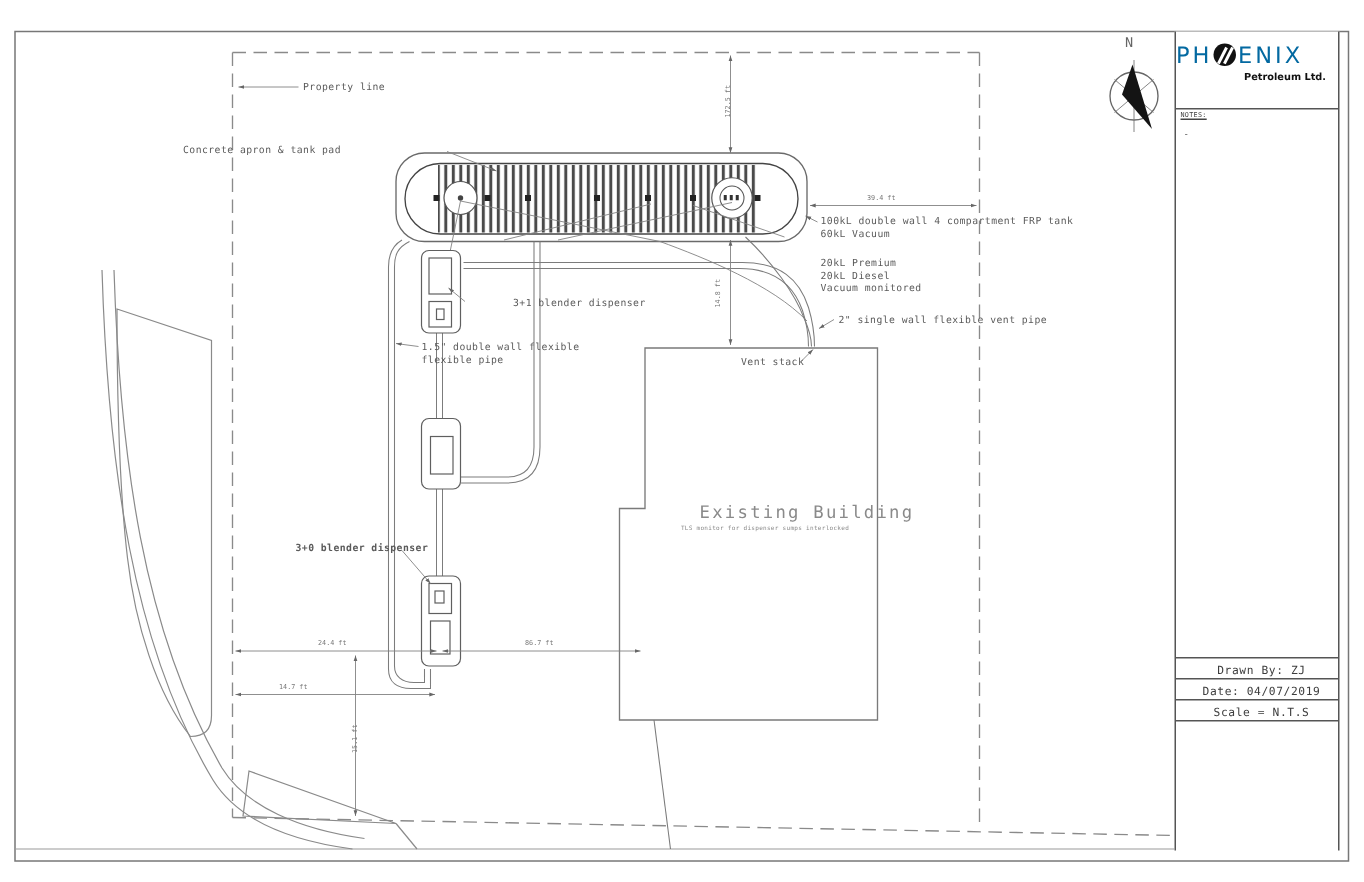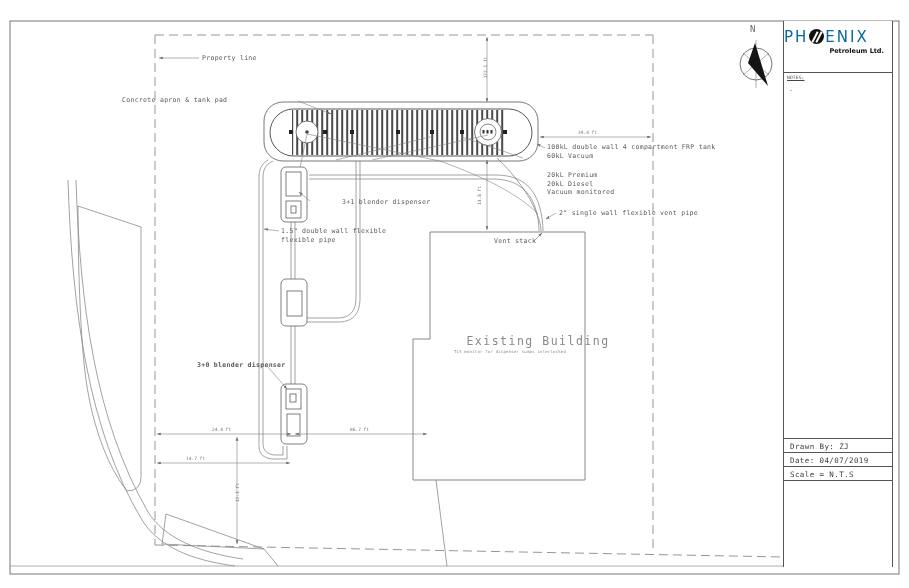--- a/index.html
+++ b/index.html
@@ -13,21 +13,21 @@
               font-size:11.5px;letter-spacing:1.5px;color:#8a8a8a;margin-left:28px;}
   .bldg-note{position:absolute;left:437px;top:349px;width:146px;text-align:center;
              font-size:4px;color:#8a8a8a;letter-spacing:.2px;}
   .north-n{position:absolute;left:750px;top:24px;font-size:9px;color:#666;}
   
   .tb{position:absolute;left:783px;top:21px;width:110px;height:546px;border-left:1px solid #555;
       border-right:1px solid #555;box-sizing:border-box;background:#fff;}
   .tb .sec{box-sizing:border-box;border-bottom:1px solid #555;position:relative;}
   .tb .sec-label{font-size:4.5px;color:#444;text-decoration:underline;padding:2px 0 0 3px;letter-spacing:.2px;}
   .tb .val{text-align:center;font-size:8px;color:#3d3d3d;letter-spacing:.5px;}
-  .tb .row{font-size:7.5px;color:#3d3d3d;padding:3px 0 0 6px;letter-spacing:.4px;}
+  .tb .row{font-size:7.5px;color:#3d3d3d;padding:3px 0 0 6px;letter-spacing:.4px;text-align:center;}
   .logo-line{text-align:left;margin-top:6px;font-family:"DejaVu Sans",sans-serif;
              font-size:15px;color:#0369a1;letter-spacing:2px;white-space:nowrap;}
   .logo-o{display:inline-block;width:15px;height:15px;border-radius:50%;background:#111;
           position:relative;top:2px;margin:0 1px;}
   .logo-o i{position:absolute;width:1.8px;height:12px;background:#fff;top:1.5px;transform:rotate(27deg);}
   .logo-o i.s1{left:4.5px;} .logo-o i.s2{left:8.5px;}
   .logo-sub{text-align:right;padding-right:8px;font-size:6.5px;font-weight:bold;color:#111;
             font-family:"DejaVu Sans",sans-serif;margin-top:1px;}
   .notes-dash{font-size:6px;color:#555;padding:6px 0 0 5px;}
 </style>

